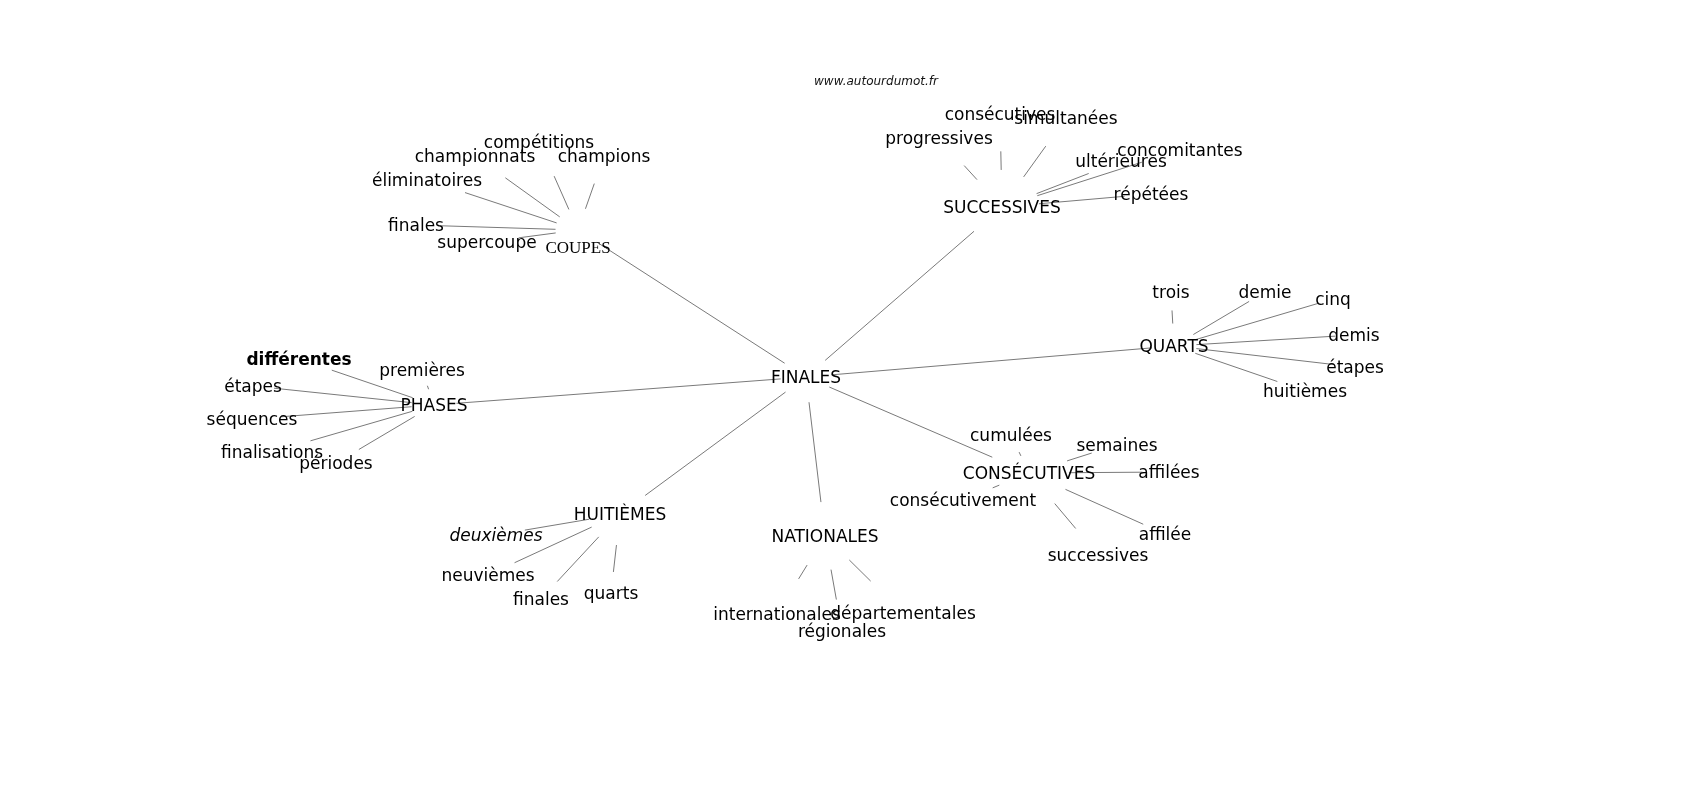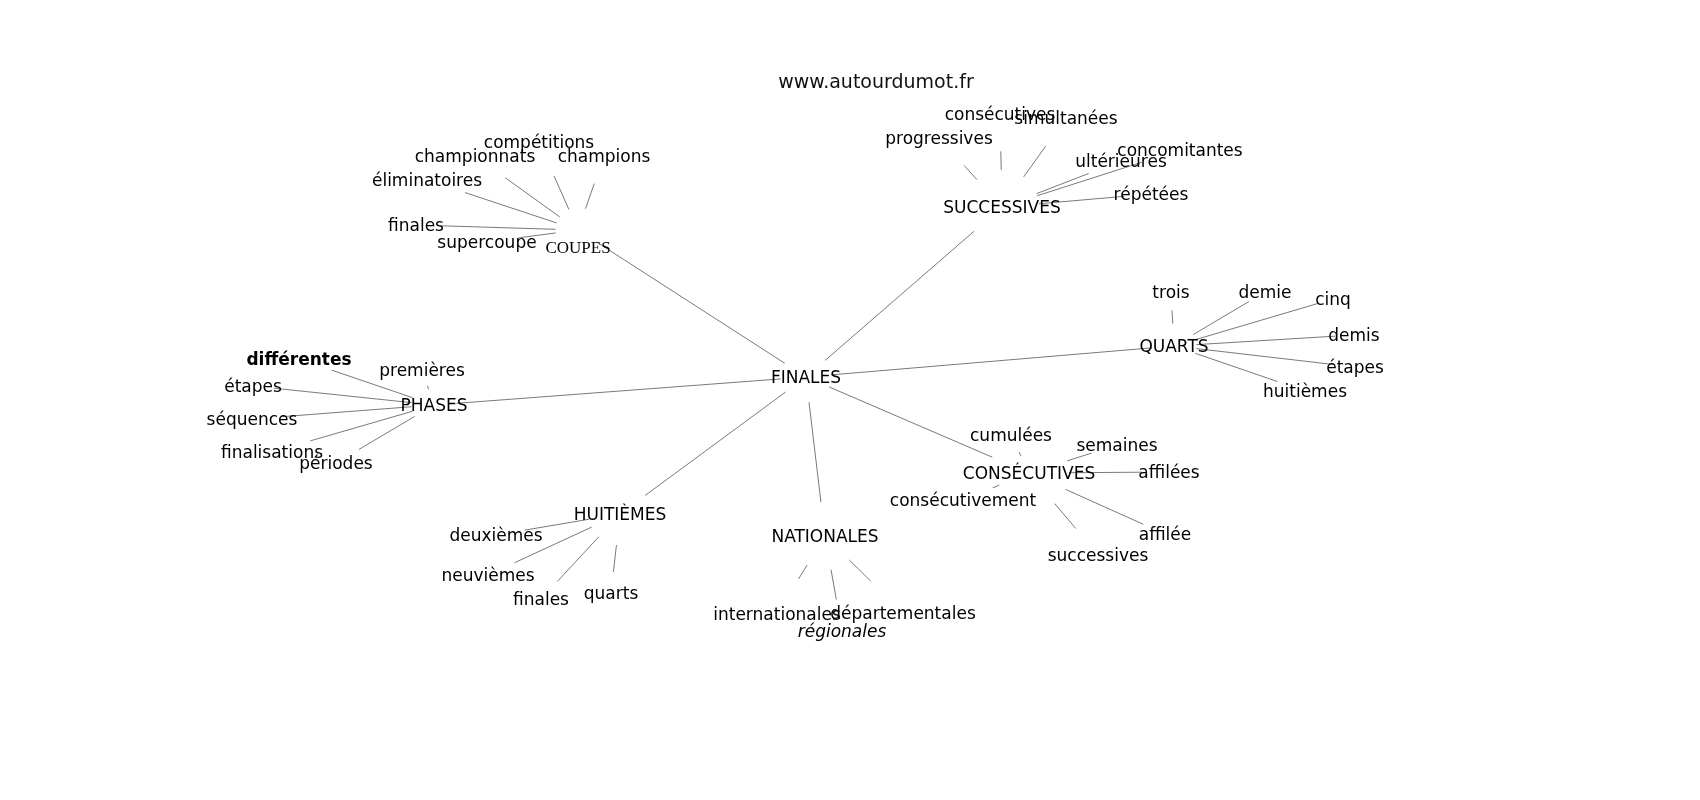--- a/index.html
+++ b/index.html
@@ -42,23 +42,24 @@
   }
   .node-hub {
     font-size: 17px;
   }
   .node-leaf {
     font-size: 17px;
   }
   .watermark {
     position: absolute;
     transform: translate(-50%, -50%);
-    font-size: 19px;
+    font-size: 12px;
     color: #111111;
     white-space: nowrap;
+    font-style: italic;
   }
 </style>
 </head>
 <body>
 
 <div id="graph-wrap">
   <svg id="graph-svg" viewBox="0 0 1700 800" preserveAspectRatio="none">
       <line x1="784.65" y1="363.23" x2="596.90" y2="242.19" class="edge-line"></line>
       <line x1="825.19" y1="360.35" x2="974.00" y2="231.29" class="edge-line"></line>
       <line x1="831.32" y1="374.87" x2="1151.59" y2="347.89" class="edge-line"></line>
@@ -136,22 +137,22 @@
       <div class="node-label node-leaf" style="left: 253px; top: 386px;">étapes</div>
       <div class="node-label node-leaf" style="left: 252px; top: 419px;">séquences</div>
       <div class="node-label node-leaf" style="left: 272px; top: 452px;">finalisations</div>
       <div class="node-label node-leaf" style="left: 336px; top: 463px;">périodes</div>
       <div class="node-label node-leaf" style="left: 1011px; top: 435px;">cumulées</div>
       <div class="node-label node-leaf" style="left: 1117px; top: 445px;">semaines</div>
       <div class="node-label node-leaf" style="left: 1169px; top: 472px;">affilées</div>
       <div class="node-label node-leaf" style="left: 963px; top: 500px;">consécutivement</div>
       <div class="node-label node-leaf" style="left: 1165px; top: 534px;">affilée</div>
       <div class="node-label node-leaf" style="left: 1098px; top: 555px;">successives</div>
-      <div class="node-label node-leaf" style="left: 496px; top: 535px;">deuxièmes</div>
+      <div class="node-label node-leaf" style="left: 496px; top: 535px; font-style: italic;">deuxièmes</div>
       <div class="node-label node-leaf" style="left: 488px; top: 575px;">neuvièmes</div>
       <div class="node-label node-leaf" style="left: 541px; top: 599px;">finales</div>
       <div class="node-label node-leaf" style="left: 611px; top: 593px;">quarts</div>
       <div class="node-label node-leaf" style="left: 777px; top: 614px;">internationales</div>
       <div class="node-label node-leaf" style="left: 903px; top: 613px;">départementales</div>
-      <div class="node-label node-leaf" style="left: 842px; top: 631px; font-style: italic;">régionales</div>
+      <div class="node-label node-leaf" style="left: 842px; top: 631px;">régionales</div>
     </div>
   <div class="watermark" style="left: 876px; top: 81px;">www.autourdumot.fr</div>
 </div>
 
 </body></html>

